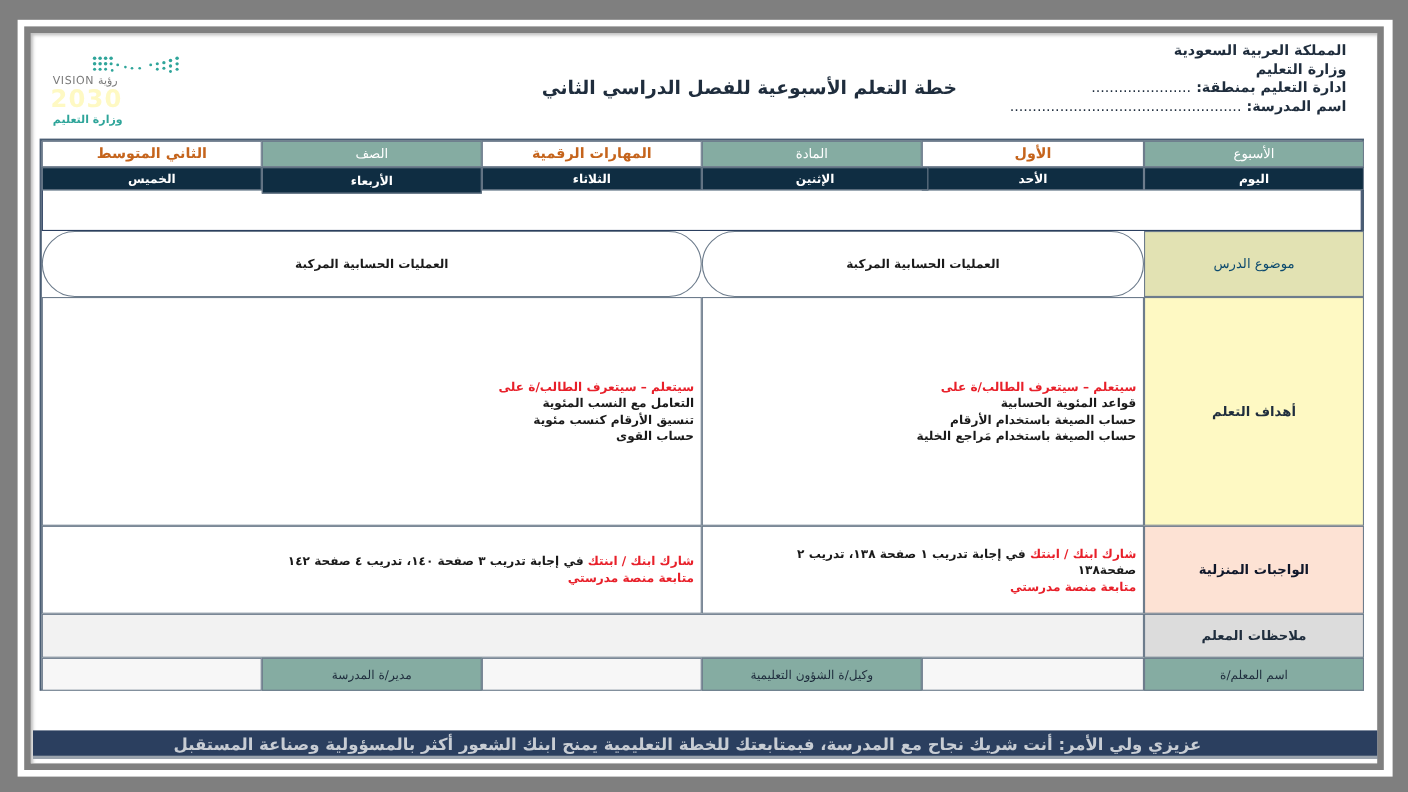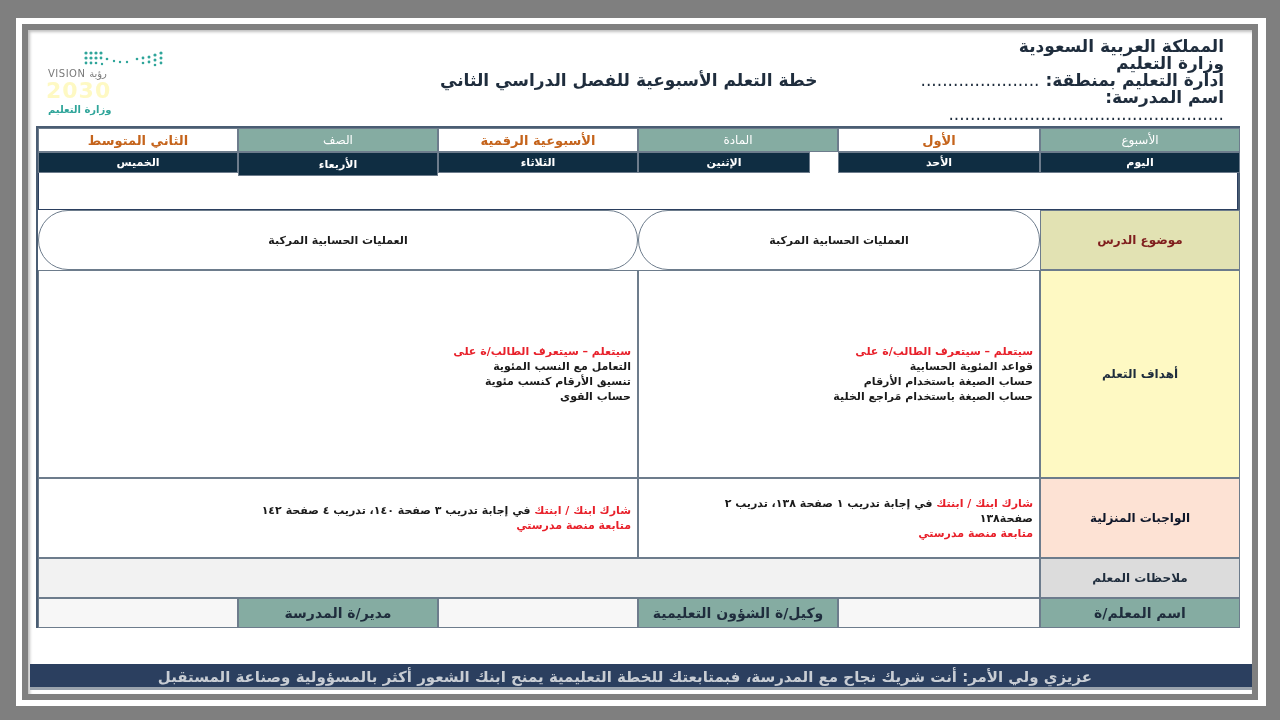--- a/index.html
+++ b/index.html
@@ -18,51 +18,51 @@
     border: 6px solid #808080; border-right-width: 6px; border-bottom-width: 6px;
     background: #ffffff;
     box-shadow: inset 2px 2px 3px rgba(0,0,0,0.25);
   }
   .page { position: absolute; left: 0; top: 0; width: 1280px; height: 720px; }
 
   
   .hdr-right {
     position: absolute; right: 56px; top: 38px; width: 340px;
     direction: rtl; text-align: right;
-    font-weight: bold; font-size: 17px; line-height: 17px; color: #1f2d3d;
+    font-weight: bold; font-size: 13px; line-height: 17px; color: #1f2d3d;
   }
   .hdr-right .dots { font-weight: normal; letter-spacing: 0px; }
   .title {
     position: absolute; left: 440px; top: 70px; width: 430px;
-    direction: rtl; text-align: left;
+    direction: rtl; text-align: right;
     font-weight: bold; font-size: 17px; color: #1f2d3d;
   }
   .logo { position: absolute; left: 46px; top: 50px; width: 130px; height: 70px; }
   .logo .dots-row { position: absolute; left: 36px; top: 0; width: 84px; height: 18px; }
   .logo .vision { position: absolute; left: 2px; top: 18px; font-size: 10px; color: #7a7a7a; letter-spacing: 0.5px; }
   .logo .year { position: absolute; left: 0; top: 28px; font-size: 22px; font-weight: bold; color: #fef9c3; letter-spacing: 1px; }
   .logo .ministry { position: absolute; left: 2px; top: 54px; font-size: 10px; color: #2fa59a; font-weight: bold; direction: rtl; }
 
   
   .grid {
     position: absolute; left: 36px; top: 126px; width: 1204px; height: 502px;
     border: 2px solid #4a5d73;
   }
   .cell { position: absolute; display: flex; align-items: center; justify-content: center;
           direction: rtl; text-align: center; overflow: hidden; }
   .b-all { border: 1px solid #6d7c8c; }
   .hdr-cell { font-size: 12px; }
   .teal { background: #85aca2; color: #ffffff; }
   .orange-text { color: #c5641c; font-weight: bold; font-size: 13px; }
   .dark { background: #0f2d42; color: #ffffff; font-weight: bold; font-size: 11px; }
-  .topic-label { background: #e2e2b3; color: #7f1d1d; font-weight: bold; font-size: 12px; }
+  .topic-label { background: #e2e2b3; color: #0c4a6e; font-weight: normal; font-size: 12px; }
   .goals-label { background: #fef9c3; color: #1f2d3d; font-weight: bold; font-size: 12px; }
   .hw-label { background: #fde2d4; color: #0f172a; font-weight: bold; font-size: 12px; }
   .notes-label { background: #dcdcdc; color: #1f2d3d; font-weight: bold; font-size: 12px; }
-  .name-label { background: #85aca2; color: #1f2d3d; font-weight: bold; font-size: 14px; }
+  .name-label { background: #85aca2; color: #1f2d3d; font-weight: normal; font-size: 11px; }
   .topic-text { font-weight: bold; font-size: 11px; color: #1a1a1a; border-radius: 30px; }
   .block { display: block; text-align: right; font-weight: bold; font-size: 11px; line-height: 15px; color: #1a1a1a; }
   .red { color: #e8202a; }
 
   .footer-bar {
     position: absolute; left: 30px; top: 664px; width: 1222px; height: 26px;
     background: #2b3f5f; border-bottom: 3px solid #9aa3ad;
     direction: rtl; text-align: right; padding-right: 160px;
     color: #c8cdd4; font-weight: bold; font-size: 15px; line-height: 26px;
   }
@@ -125,27 +125,27 @@
     <div class="vision">VISION رؤية</div>
     <div class="year">2030</div>
     <div class="ministry">وزارة التعليم</div>
   </div>
 
   <div class="grid">
 
     <div class="cell b-all hdr-cell teal" style="left:1002px; top:0; width:200px; height:24px;">الأسبوع</div>
     <div class="cell b-all orange-text" style="left:800px; top:0; width:202px; height:24px;">الأول</div>
     <div class="cell b-all hdr-cell teal" style="left:600px; top:0; width:200px; height:24px;">المادة</div>
-    <div class="cell b-all orange-text" style="left:400px; top:0; width:200px; height:24px;">الأسبوعية الرقمية</div>
+    <div class="cell b-all orange-text" style="left:400px; top:0; width:200px; height:24px;">المهارات الرقمية</div>
     <div class="cell b-all hdr-cell teal" style="left:200px; top:0; width:200px; height:24px;">الصف</div>
     <div class="cell b-all orange-text" style="left:0; top:0; width:200px; height:24px;">الثاني المتوسط</div>
 
     <div class="cell b-all dark" style="left:1002px; top:24px; width:200px; height:21px;">اليوم</div>
     <div class="cell b-all dark" style="left:800px; top:24px; width:202px; height:21px;">الأحد</div>
-    <div class="cell b-all dark" style="left:600px; top:24px; width:172px; height:21px;text-align:center;">الإثنين</div>
+    <div class="cell b-all dark" style="left:600px; top:24px; width:206px; height:21px;text-align:center;">الإثنين</div>
     <div class="cell b-all dark" style="left:400px; top:24px; width:200px; height:21px;">الثلاثاء</div>
     <div class="cell b-all dark" style="left:200px; top:24px; width:200px; height:24px;">الأربعاء</div>
     <div class="cell b-all dark" style="left:0; top:24px; width:200px; height:21px;">الخميس</div>
 
     <div class="cell" style="left:0; top:45px; width:1200px; height:37px; border:1px solid #2b3f5f; border-top:none;"></div>
 
     <div class="cell b-all topic-label" style="left:1002px; top:82px; width:200px; height:60px;">موضوع الدرس</div>
     <div class="cell b-all topic-text" style="left:600px; top:82px; width:402px; height:60px;">العمليات الحسابية المركبة</div>
     <div class="cell b-all topic-text" style="left:0; top:82px; width:600px; height:60px;">العمليات الحسابية المركبة</div>
 

